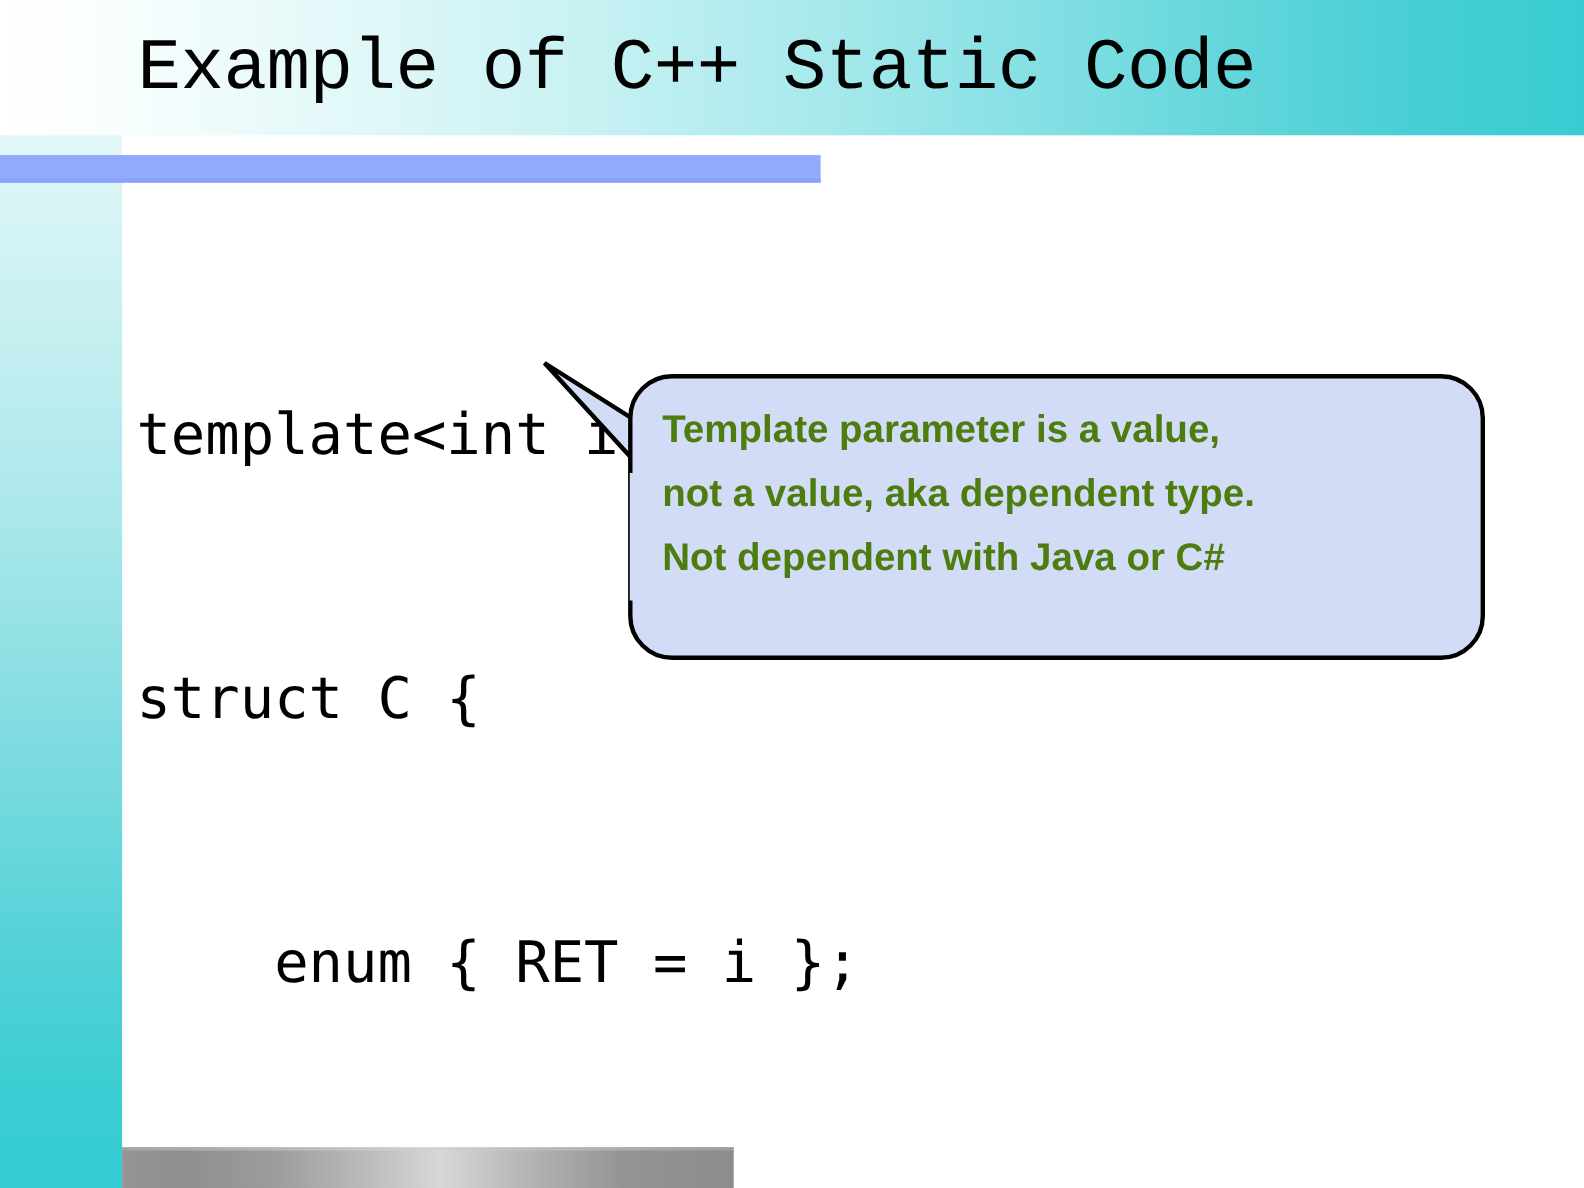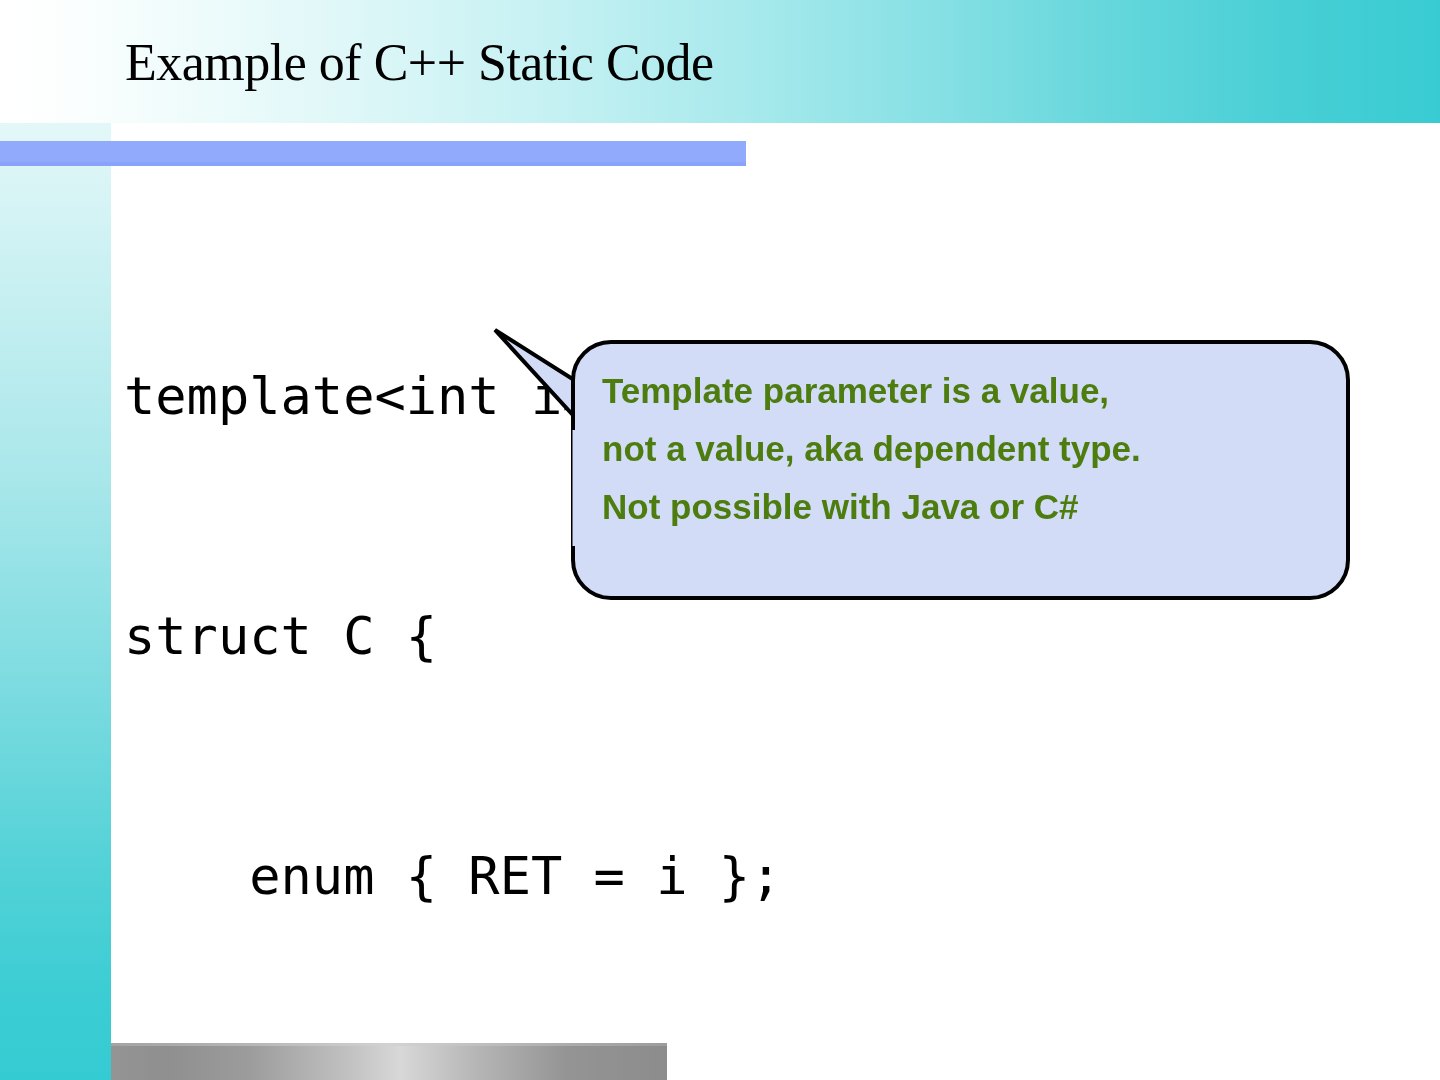--- a/index.html
+++ b/index.html
@@ -59,24 +59,24 @@
         #48cfd5 89%,
         #38ccd2 100%);
   }
   .header-title {
     position: absolute;
     left: 125px;
     top: 11px;
     width: 1300px;
     height: 104px;
     line-height: 104px;
-    font-size: 52px;
+    font-size: 66px;
     font-weight: 400;
     color: #000000;
-    font-family: Liberation Serif, serif;
+    font-family: Liberation Mono, monospace;
     white-space: nowrap;
     letter-spacing: -0.5px;
   }
 
   
   .blue-rule {
     position: absolute;
     left: 0;
     top: 141px;
     width: 746px;
@@ -195,20 +195,20 @@
                L 103 115
                L 134 213
                L 160 106
                Z" fill="#d3dcf7" stroke="#000000" stroke-width="4" stroke-linejoin="miter"></path>
       <rect x="83" y="20" width="775" height="256" rx="38" ry="38" fill="#d3dcf7" stroke="#000000" stroke-width="4"></rect>
       <path d="M 87 108 L 87 224" stroke="#d3dcf7" stroke-width="9"></path>
     </svg>
     <div class="callout-text">
       <div>Template parameter is a value,</div>
       <div>not a value, aka dependent type.</div>
-      <div>Not possible with Java or C#</div>
+      <div>Not dependent with Java or C#</div>
     </div>
   </div>
 
   <div class="bottom-bar"></div>
   <div class="bottom-bar-top"></div>
 
 </div>
 
 </body></html>

